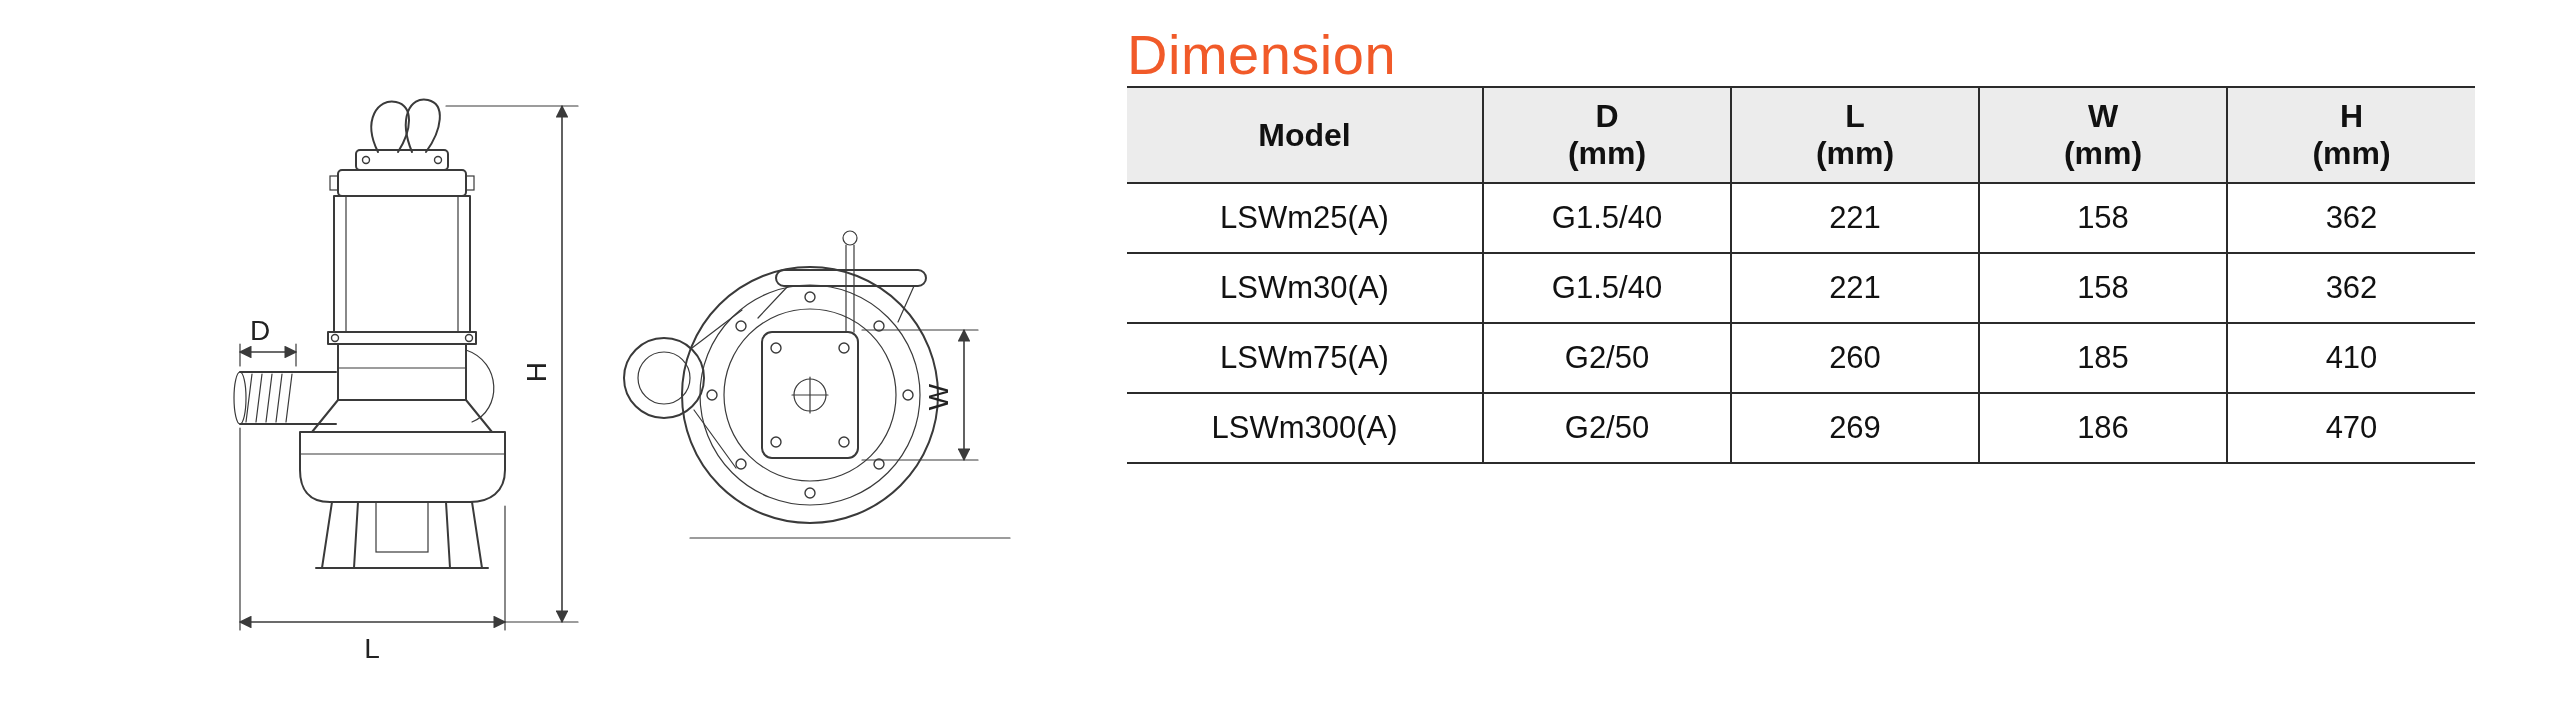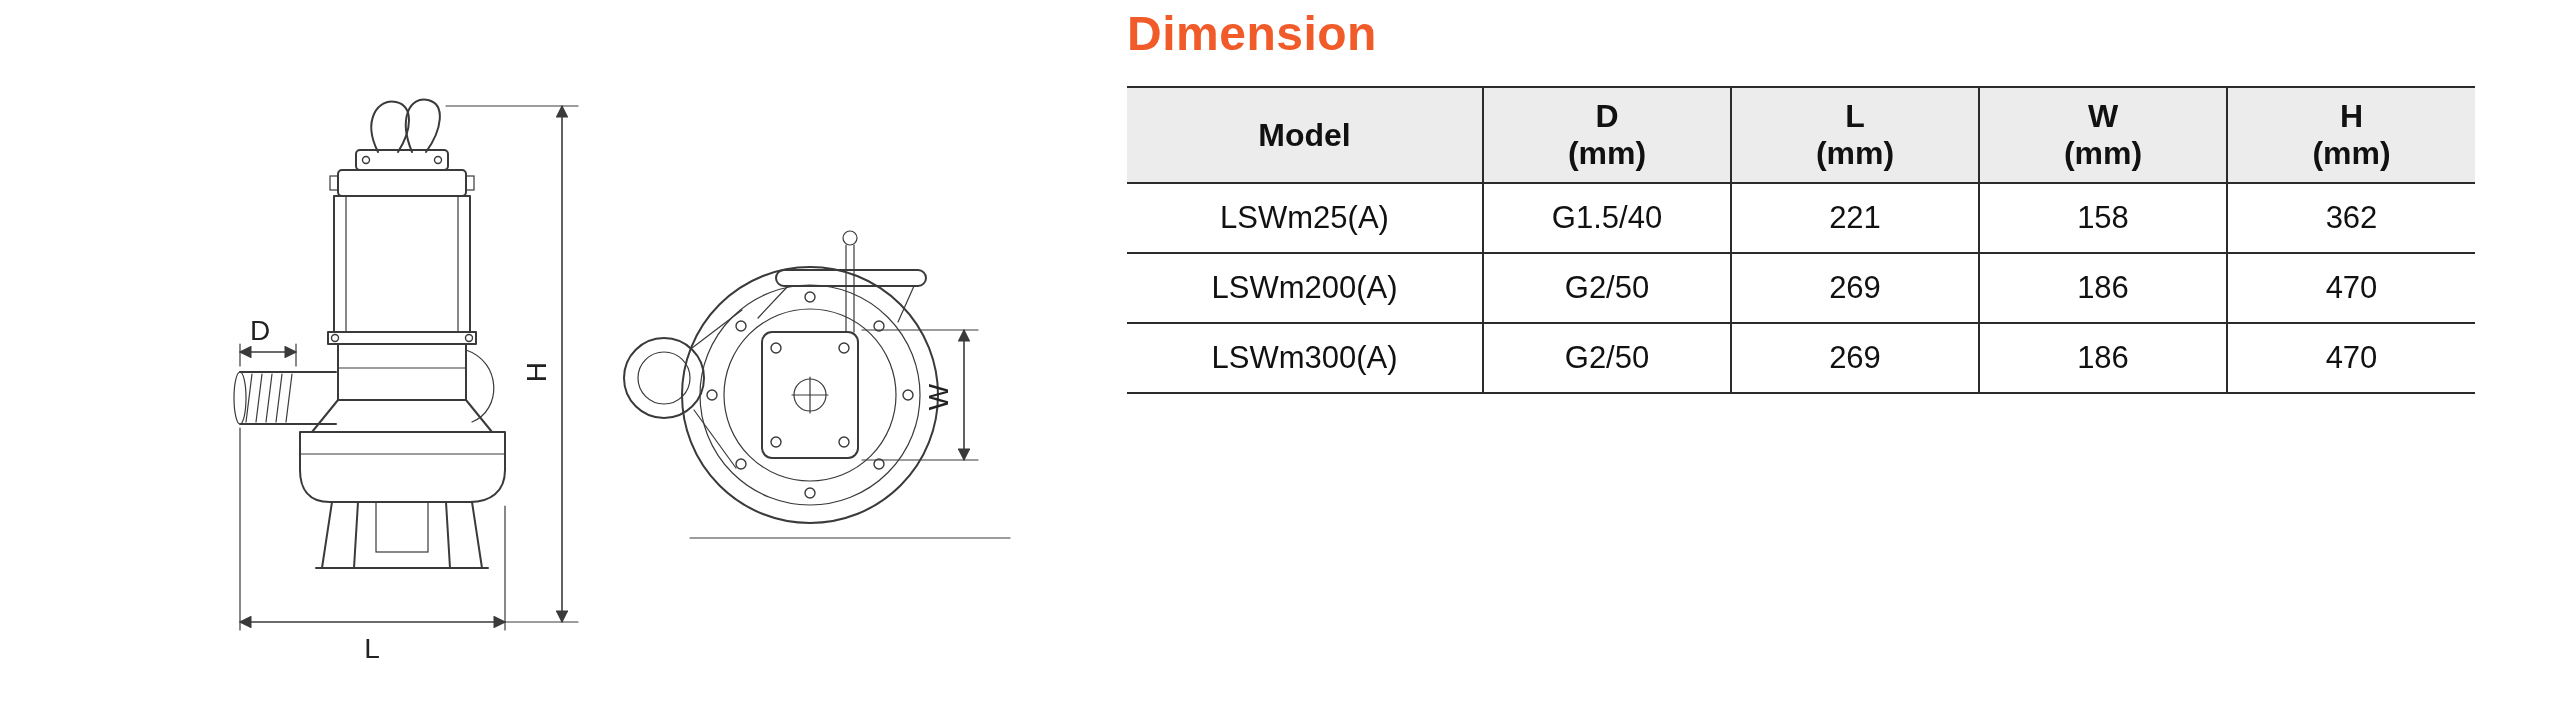--- a/index.html
+++ b/index.html
@@ -18,22 +18,22 @@
   }
   
   .drawing-wrap{position:absolute;left:0;top:0;width:1100px;height:722px;}
   .ln{fill:none;stroke:var(--stroke,#3a3a3a);stroke-width:2;stroke-linecap:round;stroke-linejoin:round;}
   .ln-thin{fill:none;stroke:var(--stroke,#3a3a3a);stroke-width:1.2;stroke-linecap:round;}
   .dim{fill:none;stroke:var(--stroke,#3a3a3a);stroke-width:1.6;}
   .dim-label{fill:#222;font-family:"Liberation Sans","DejaVu Sans",sans-serif;font-size:28px;}
   .bolt{fill:#ffffff;stroke:var(--stroke,#3a3a3a);stroke-width:1.4;}
   
   .page-title{
-    position:absolute;left:1127px;top:6px;
-    font-size:48px;font-weight:700;letter-spacing:.5px;
+    position:absolute;left:1127px;top:22px;
+    font-size:56px;font-weight:400;letter-spacing:.5px;
     color:var(--accent,#F15A29);
   }
   
   .dim-table{
     position:absolute;left:1127px;top:86px;width:1348px;
     border-collapse:collapse;table-layout:fixed;
     border-top:2px solid var(--line,#2b2b2b);
     border-bottom:2px solid var(--line,#2b2b2b);
   }
   .dim-table col.c-model{width:356px;}
@@ -214,25 +214,32 @@
   </thead>
   <tbody>
     <tr>
       <td>LSWm25(A)</td>
       <td>G1.5/40</td>
       <td>221</td>
       <td>158</td>
       <td>362</td>
     </tr>
     <tr>
-      <td>LSWm200(A)</td>
+      <td>LSWm30(A)</td>
+      <td>G1.5/40</td>
+      <td>221</td>
+      <td>158</td>
+      <td>362</td>
+    </tr>
+    <tr>
+      <td>LSWm75(A)</td>
       <td>G2/50</td>
-      <td>269</td>
-      <td>186</td>
-      <td>470</td>
+      <td>260</td>
+      <td>185</td>
+      <td>410</td>
     </tr>
     <tr>
       <td>LSWm300(A)</td>
       <td>G2/50</td>
       <td>269</td>
       <td>186</td>
       <td>470</td>
     </tr>
   </tbody>
 </table>

